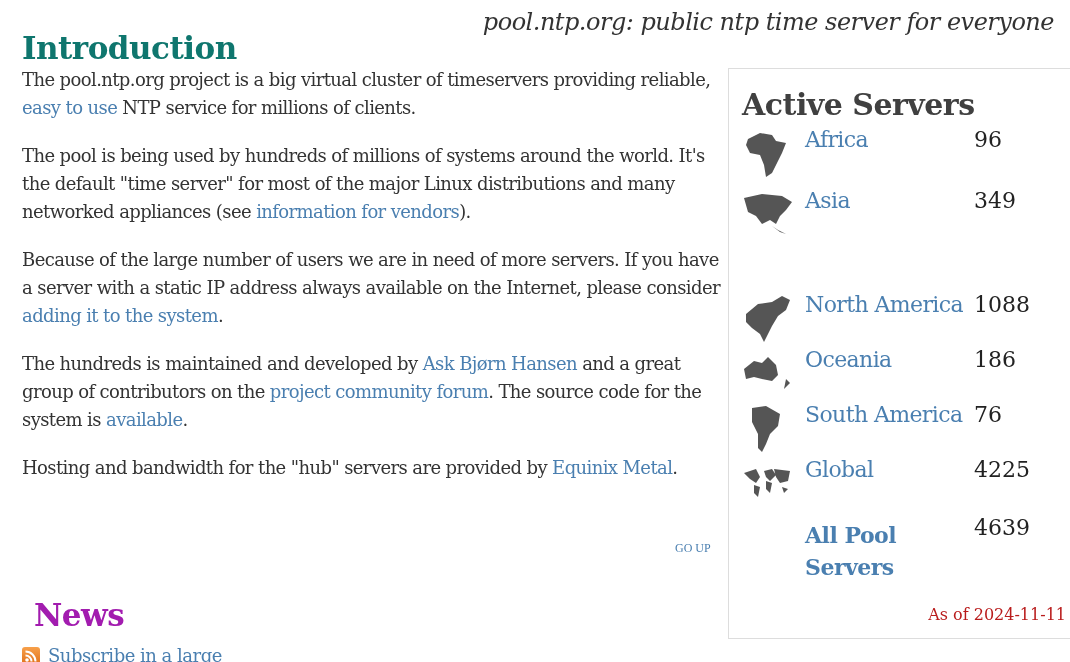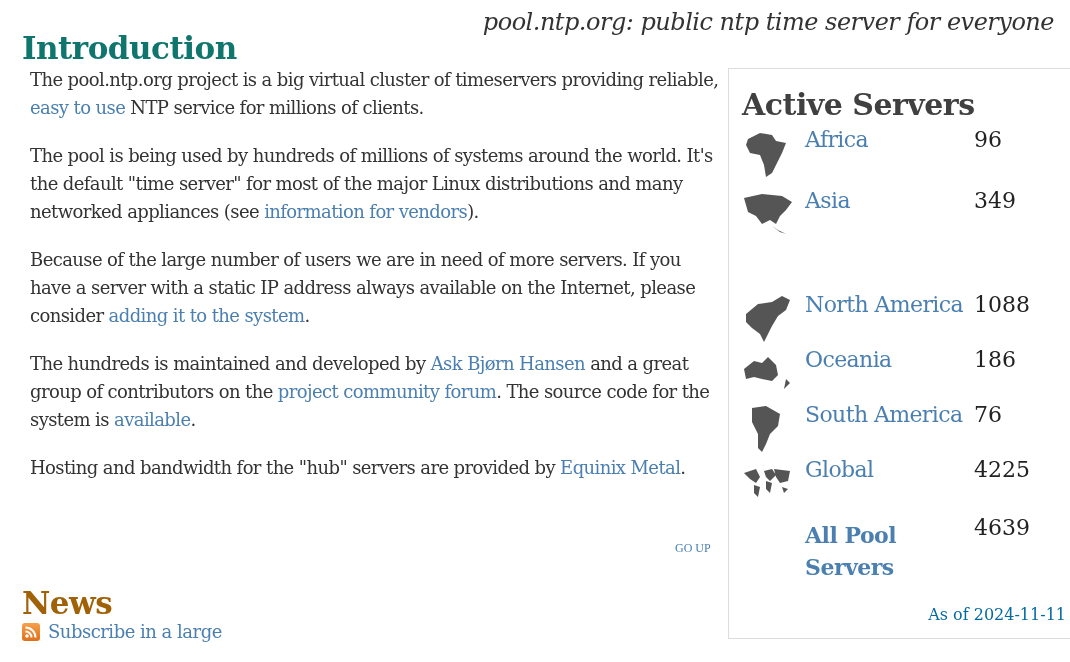--- a/index.html
+++ b/index.html
@@ -3,35 +3,35 @@
 <meta charset="utf-8">
 <style>
   html, body { margin:0; padding:0; background:#fff; }
   body { width:1070px; height:662px; overflow:hidden; position:relative;
          font-family:"DejaVu Serif","Liberation Serif",serif; color:#333; }
   a { color:#4a7fb0; text-decoration:none; }
   .tagline { position:absolute; right:16px; top:8px; font-style:italic; font-size:24px; color:#333;
              font-family:"DejaVu Serif",serif; letter-spacing:-0.5px; }
   .main { position:absolute; left:22px; top:30px; width:700px; }
   h1 { margin:0; font-size:31px; font-weight:bold; color:#0f766e; font-family:"DejaVu Serif",serif; letter-spacing:-0.5px; }
-  p { margin:0 0 20px 8px; font-size:18px; line-height:28px; letter-spacing:-0.6px; }
+  p { margin:0 0 20px 0; font-size:18px; line-height:28px; letter-spacing:-0.6px; }
   .goup { position:absolute; left:675px; top:541px; font-size:12px; color:#4a7fb0; font-family:"Liberation Serif",serif; }
   .news { position:absolute; left:22px; top:585px; }
-  .news h2 { margin:0; font-size:31px; font-weight:bold; color:#a16207; letter-spacing:-0.5px; }
+  .news h2 { margin:12px; font-size:31px; font-weight:bold; color:#a21caf; letter-spacing:-0.5px; }
   .rss { display:flex; align-items:center; gap:8px; font-size:18px; letter-spacing:-0.5px; }
   .rss-ico { width:18px; height:18px; background:linear-gradient(#f7a04a,#e0701a); border-radius:3px; position:relative; }
   .box { position:absolute; left:728px; top:68px; width:351px; height:571px; border:1px solid #ddd; box-sizing:border-box; }
   .box h3 { margin:18px 0 0 13px; font-size:30px; font-weight:bold; color:#404040; letter-spacing:-0.5px; }
   .row { position:absolute; left:13px; width:300px; height:55px; }
   .row .map { position:absolute; left:0; top:0; width:52px; height:50px; }
   .row .name { position:absolute; left:63px; top:-2px; font-size:22px; letter-spacing:-0.6px; }
   .row .count { position:absolute; left:232px; top:-2px; font-size:22px; color:#222; }
   .allpool { position:absolute; left:76px; top:450px; font-size:22px; font-weight:bold; line-height:32px; letter-spacing:-0.5px; }
   .allcount { position:absolute; left:245px; top:446px; font-size:22px; color:#222; }
-  .asof { position:absolute; right:12px; bottom:14px; font-size:16px; color:#0369a1; }
+  .asof { position:absolute; right:12px; bottom:14px; font-size:16px; color:#b91c1c; }
 </style>
 </head>
 <body>
 
 <div class="tagline">pool.ntp.org: public ntp time server for everyone</div>
 
 <div class="main">
   <h1>Introduction</h1>
   <p><span>The pool.ntp.org project is a big virtual cluster of timeservers providing reliable, </span><a href="#">easy to use</a><span> NTP service for millions of clients.</span></p>
   <p><span>The pool is being used by hundreds of millions of systems around the world. It's the default "time server" for most of the major Linux distributions and many networked appliances (see </span><a href="#">information for vendors</a><span>).</span></p>

